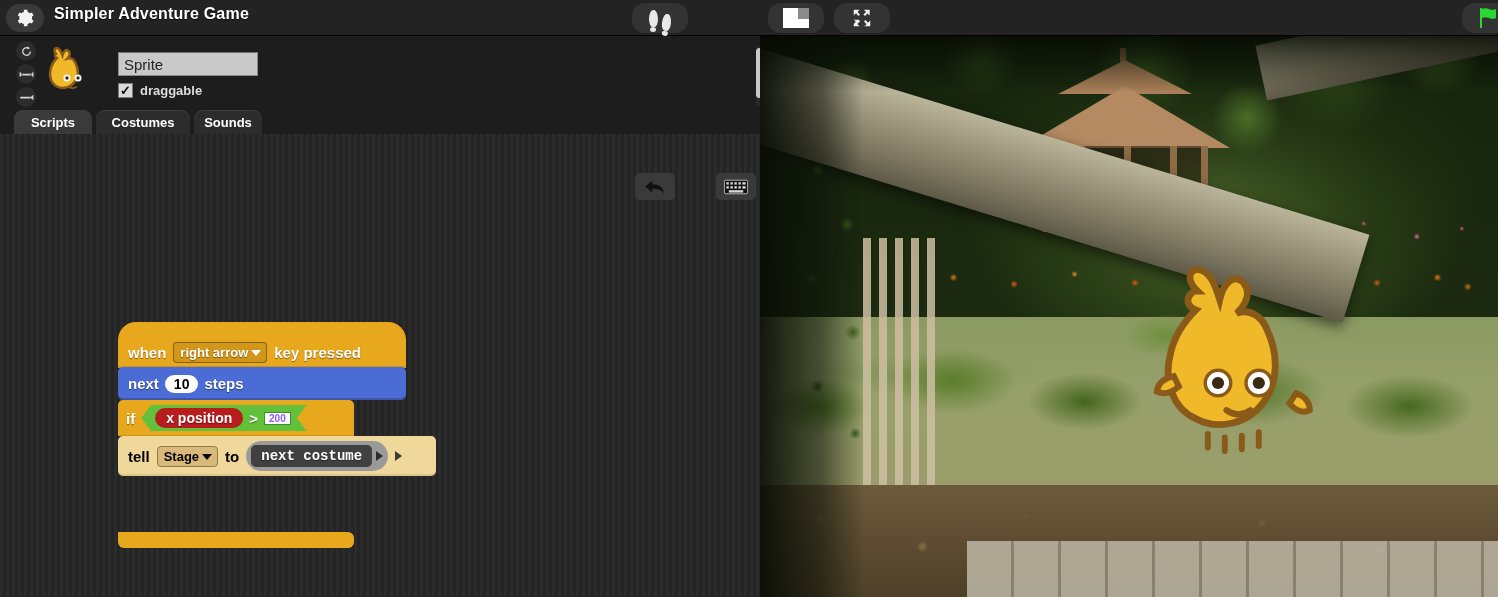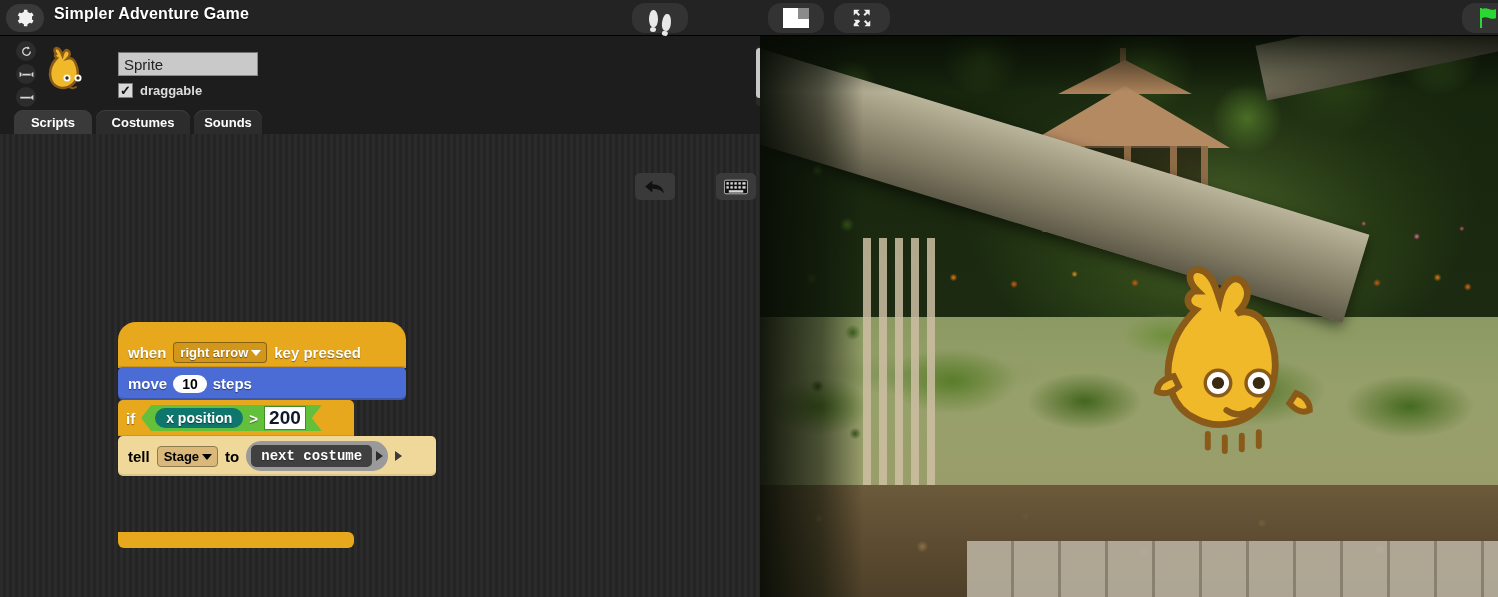--- a/index.html
+++ b/index.html
@@ -205,27 +205,27 @@
 
   
   .op-greater {
     background:#62c03b;
     height:26px; display:flex; align-items:center; gap:6px;
     padding:0 4px;
     clip-path: polygon(10px 0, 100% 0, calc(100% - 10px) 50%, 100% 100%, 10px 100%, 0 50%);
     padding-left:14px; padding-right:16px;
   }
   .reporter-blue {
-    background:#0f766e; border-radius:13px;
+    background:#b91c1c; border-radius:13px;
     padding:2px 11px; font-size:14px; color:#fff;
   }
   .op-input {
-    background:#fff; color:#0f172a; text-shadow:none;
+    background:#fff; color:#8b5cf6; text-shadow:none;
     border:1px solid #3f8f26;
-    padding:0px 4px; font-size:19px; min-width:22px; text-align:center;
+    padding:0px 4px; font-size:10px; min-width:22px; text-align:center;
   }
 
   
   .tell {
     background:#f0d79a; color:#000; text-shadow:none;
     border-radius:5px; height:40px; padding:0 10px; gap:7px;
     box-shadow: inset 0 -2px 0 rgba(0,0,0,.08);
     width:318px;
   }
   .ringslot {
@@ -530,21 +530,21 @@
 
         <div class="blk hat">
           <div class="inner">
             <span>when</span>
             <span class="dropdown">right arrow</span>
             <span>key pressed</span>
           </div>
         </div>
 
         <div class="blk motion">
-          <span>move</span>
+          <span>next</span>
           <span class="numfield">10</span>
           <span>steps</span>
         </div>
 
         <div class="cblock">
           <div class="ctop blk">
             <span>if</span>
             <span class="op-greater blk">
               <span class="reporter-blue">x position</span>
               <span>&gt;</span>

